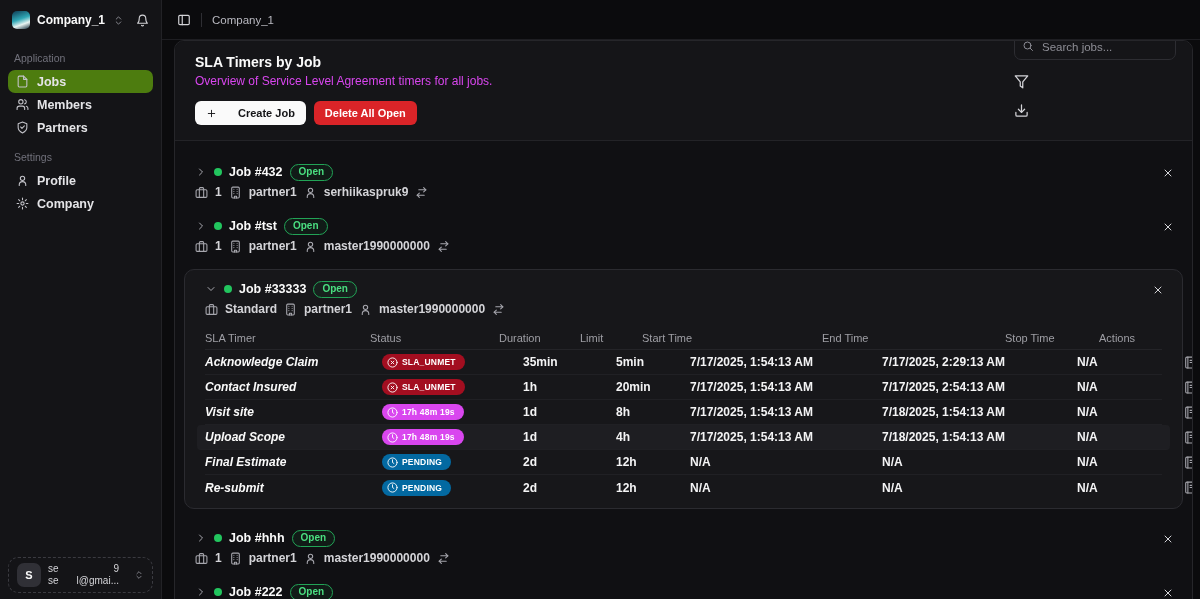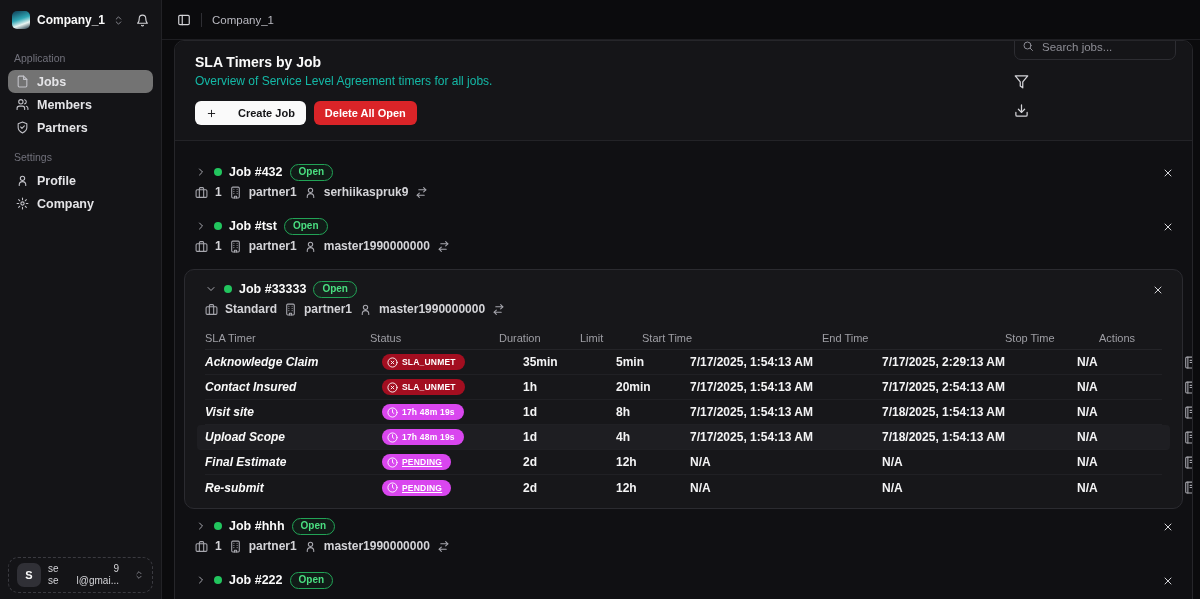--- a/index.html
+++ b/index.html
@@ -14,38 +14,38 @@
   
   .sidebar { position:absolute; left:0; top:0; width:162px; height:599px; background:#141417; border-right:1px solid #222226; }
   .sb-head { height:40px; display:flex; align-items:center; gap:7px; padding:0 12px; }
   .logo { width:18px; height:18px; border-radius:5px; background:linear-gradient(160deg,#0e3a52 0%,#2fa7b5 45%,#e8f4f2 70%,#16303f 100%); flex:0 0 auto; }
   .sb-company { font-size:12px; font-weight:700; color:#fafafa; }
   .sb-chevrons { color:#8e8e96; margin-left:1px; }
   .sb-bell { margin-left:auto; color:#d4d4d8; }
   .sb-label { font-size:10.5px; color:#71717b; padding:0 14px; margin:12px 0 6px; }
   .nav-item { display:flex; align-items:center; gap:8px; height:23px; margin:0 8px; padding:0 8px; border-radius:7px; color:#e4e4e7; font-size:12.5px; font-weight:600; cursor:pointer; }
   .nav-item .nico { color:#c3c3c9; }
-  .nav-item.active { background:#737373; }
+  .nav-item.active { background:#4d7c0f; }
   .sb-footer { position:absolute; left:8px; right:8px; bottom:6px; height:36px; border:1px dashed #3b3b41; border-radius:10px; display:flex; align-items:center; gap:7px; padding:0 8px; }
   .sb-avatar { width:24px; height:24px; border-radius:7px; background:#303036; display:flex; align-items:center; justify-content:center; font-size:11px; font-weight:700; color:#fafafa; flex:0 0 auto; }
   .sb-usertext { flex:1; font-size:10px; color:#d4d4d8; line-height:12px; }
   .sb-usertext .row { display:flex; justify-content:space-between; padding-right:8px; }
   .sb-footer .sb-chevrons { margin-left:auto; }
 
   
   .topbar { position:absolute; left:162px; top:0; right:0; height:40px; display:flex; align-items:center; gap:10px; padding:0 15px; border-bottom:1px solid #1e1e22; }
   .tb-toggle { color:#d4d4d8; cursor:pointer; display:flex; }
   .tb-sep { width:1px; height:14px; background:#2e2e33; }
   .tb-crumb { font-size:11.5px; color:#b9b9c0; font-weight:500; }
 
   
   .panel { position:absolute; left:174px; top:40px; width:1019px; height:640px; border:1px solid #26262a; border-radius:10px; background:#101013; overflow:hidden; }
   .panel-head { background:#151518; border-bottom:1px solid #232327; padding:13px 20px 15px; position:relative; }
   .p-title { font-size:14px; font-weight:700; }
-  .p-sub { font-size:12px; color:#14b8a6; margin-top:4px; }
+  .p-sub { font-size:12px; color:#d946ef; margin-top:4px; }
   .btn-row { display:flex; gap:8px; margin-top:13px; }
   .btn { height:24px; border:none; border-radius:6px; font-family:inherit; font-size:11px; font-weight:600; display:inline-flex; align-items:center; gap:21px; padding:0 11px; cursor:pointer; }
   .btn-create { background:#fafafa; color:#141416; }
   .btn-delete { background:#da2428; color:#fff; font-weight:700; }
   .head-tools { position:absolute; right:16px; bottom:22px; display:flex; align-items:flex-start; gap:14px;flex-direction:column; }
   .search-box { position:relative; }
   .search-box input { width:162px; height:26px; background:transparent; border:1px solid #2d2d32; border-radius:7px; color:#e4e4e7; font-family:inherit; font-size:11.5px; padding:0 8px 0 27px; outline:none; }
   .search-box input::placeholder { color:#8e8e96; }
   .search-ic { position:absolute; left:8px; top:6px; color:#8e8e96; }
   .tool-ic { color:#d4d4d8; cursor:pointer; display:flex; }
@@ -56,39 +56,39 @@
   .job-line1 { display:flex; align-items:center; gap:7px; height:18px; }
   .job-chev { color:#a8a8af; display:flex; }
   .dot { width:8px; height:8px; border-radius:50%; background:#22c55e; }
   .job-title { font-size:12.5px; font-weight:700; }
   .open-badge { border:1px solid #22a356; color:#4ade80; background:rgba(34,197,94,.06); font-size:10px; font-weight:600; border-radius:999px; padding:1px 8px 2px; line-height:12px; }
   .job-line2 { display:flex; align-items:center; gap:7px; height:18px; margin-top:2px; color:#d4d4d8; font-weight:600; font-size:12px; }
   .job-line2 .mico { color:#a7a7ae; display:flex; }
   .close-x { position:absolute; right:18px; top:12px; background:none; border:none; color:#d4d4d8; cursor:pointer; display:flex; }
 
   
-  .job-card { margin:6px 9px 0; border:1px solid #2b2b30; border-radius:10px; background:#17171a; position:relative; padding:10px 0 6px; }
+  .job-card { margin:6px 9px 12px; border:1px solid #2b2b30; border-radius:10px; background:#17171a; position:relative; padding:10px 0 6px; }
   .job-card .job-inner { padding:0 20px; }
   .job-card .close-x { top:14px; }
 
   .sla-table { margin:8px 20px 2px; }
   .thead, .trow { display:grid; grid-template-columns:165px 129px 81px 62px 180px 183px 94px 1fr; align-items:center; }
   .thead { height:24px; border-bottom:1px solid #242428; }
   .th { font-size:11px; color:#9f9fa5; }
   .trow { height:25px; border-bottom:1px solid #202024;gap:12px; }
   .trow:last-child { border-bottom:none; }
   .trow.hl { background:#1e1e22; margin:0 -8px; padding:0 8px; border-radius:4px; }
   .t-name { font-weight:700; font-style:italic; font-size:12px; }
   .t-val { font-weight:700; font-size:12px; color:#f4f4f5; }
   .badge { display:inline-flex; align-items:center; gap:4px; height:16px; border-radius:999px; padding:0 9px 0 5px; font-size:8.5px; font-weight:700; color:#fff; letter-spacing:.2px; width:max-content; }
   .badge .bic { display:none; }
   .badge.unmet { background:#a30e20; }
   .badge.unmet .icon-circle-x { display:block; }
   .badge.countdown { background:#d946ef; }
-  .badge.pending { background:#d946ef;text-decoration:underline; }
+  .badge.pending { background:#0369a1; }
   .badge.countdown .icon-clock, .badge.pending .icon-clock { display:block; }
   .t-actions { display:flex; align-items:center; gap:11px; color:#a5a5ac; }
   .t-actions .aic { display:flex; cursor:pointer; }
 </style>
 </head>
 <body>
 
 <div class="sidebar">
   <div class="sb-head">
     <span class="logo"></span>

